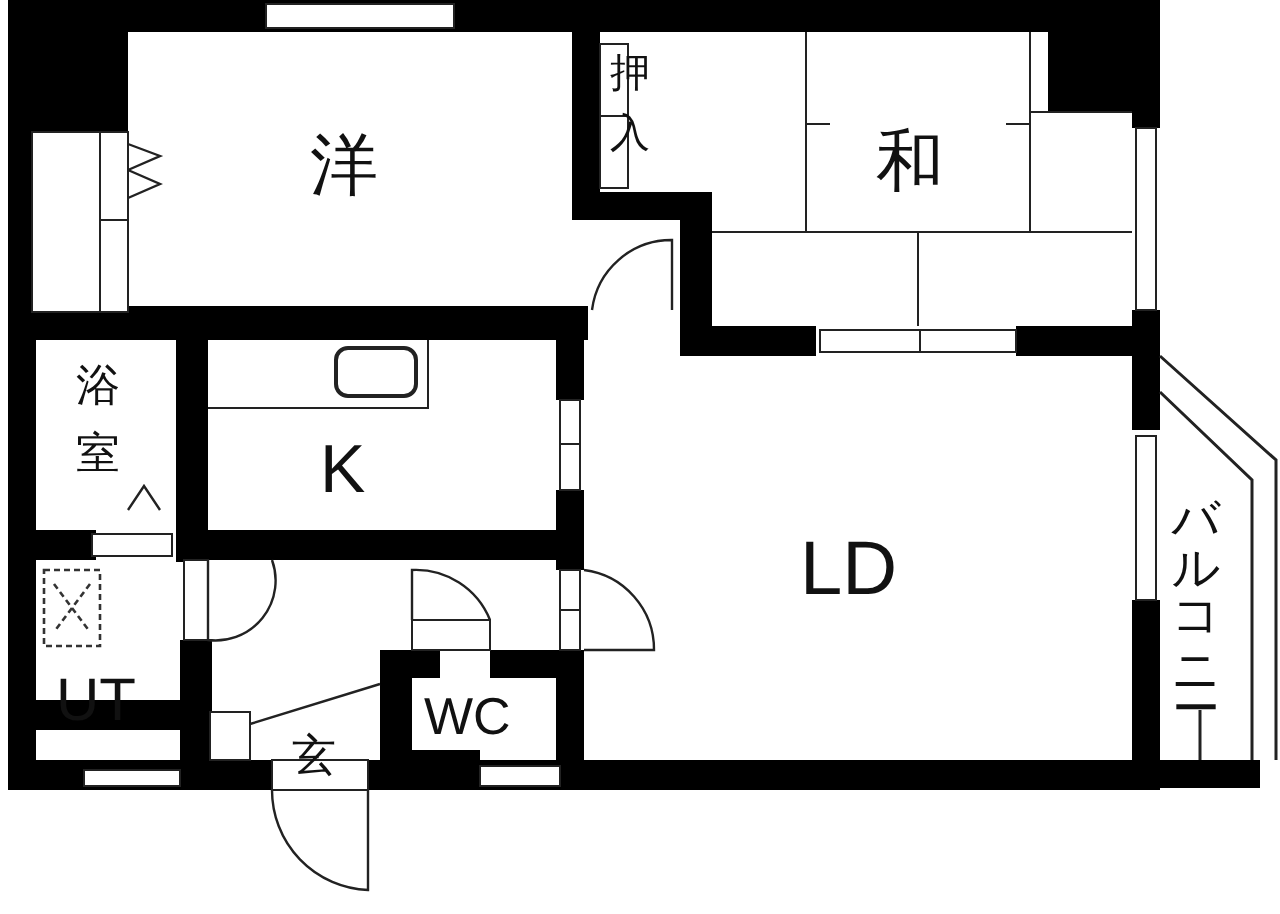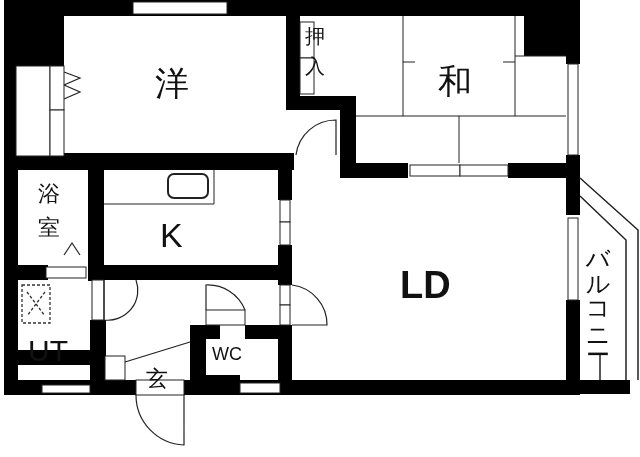--- a/index.html
+++ b/index.html
@@ -127,17 +127,17 @@
   </g>
 </svg>
 
 <div class="lbl" style="left:155px;top:66px;font-size:34px;">洋</div>
 <div class="lbl" style="left:305px;top:26px;font-size:20px;">押</div>
 <div class="lbl" style="left:305px;top:56px;font-size:20px;">入</div>
 <div class="lbl" style="left:438px;top:64px;font-size:34px;">和</div>
 <div class="lbl" style="left:160px;top:218px;font-size:34px;font-family:'Liberation Sans',sans-serif;">K</div>
 <div class="lbl" style="left:38px;top:183px;font-size:22px;">浴</div>
 <div class="lbl" style="left:38px;top:217px;font-size:22px;">室</div>
-<div class="lbl" style="left:400px;top:266px;font-size:38px;font-family:'Liberation Sans',sans-serif;font-weight:bold;">LD</div>
+<div class="lbl" style="left:400px;top:266px;font-size:38px;font-family:'Liberation Sans',sans-serif;">LD</div>
 <div class="lbl vert" style="left:586px;top:232px;font-size:24px;">バルコニー</div>
 <div class="lbl" style="left:28px;top:336px;font-size:30px;font-family:'Liberation Sans',sans-serif;">UT</div>
-<div class="lbl" style="left:212px;top:345px;font-size:18px;font-family:'Liberation Sans',sans-serif;">WC</div>
+<div class="lbl" style="left:212px;top:345px;font-size:26px;font-family:'Liberation Sans',sans-serif;">WC</div>
 <div class="lbl" style="left:146px;top:368px;font-size:22px;">玄</div>
 
 </body></html>

